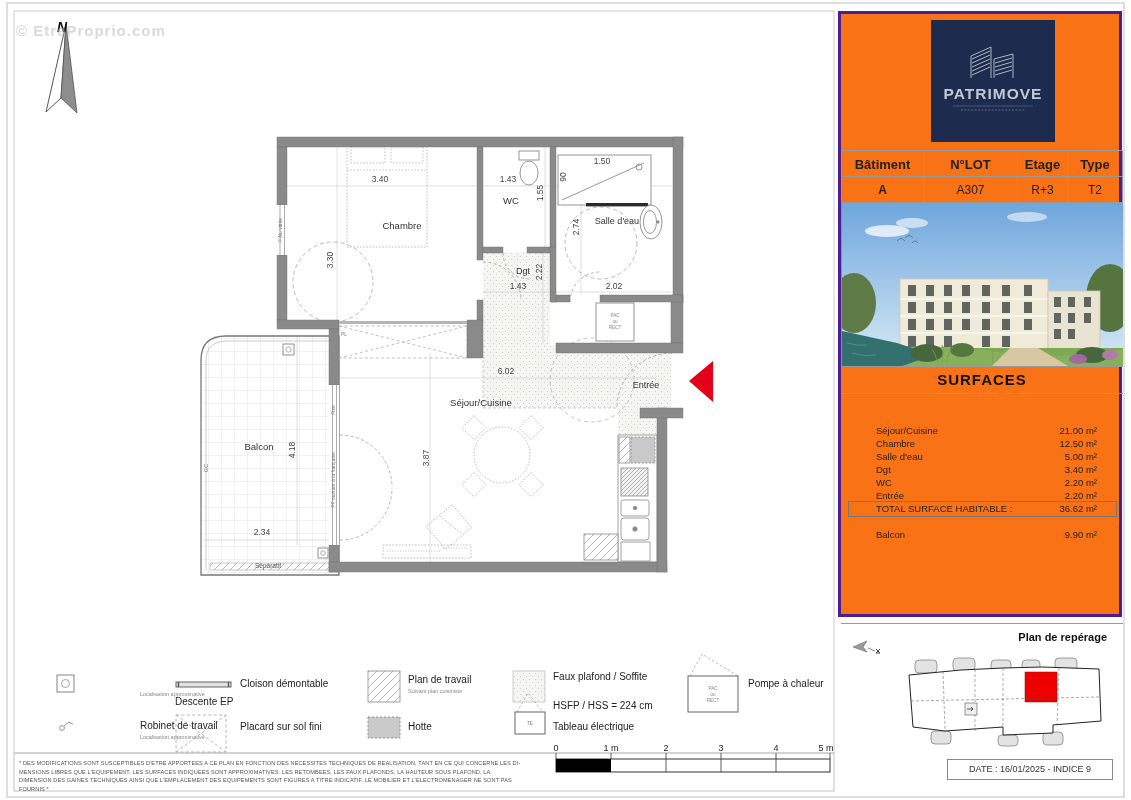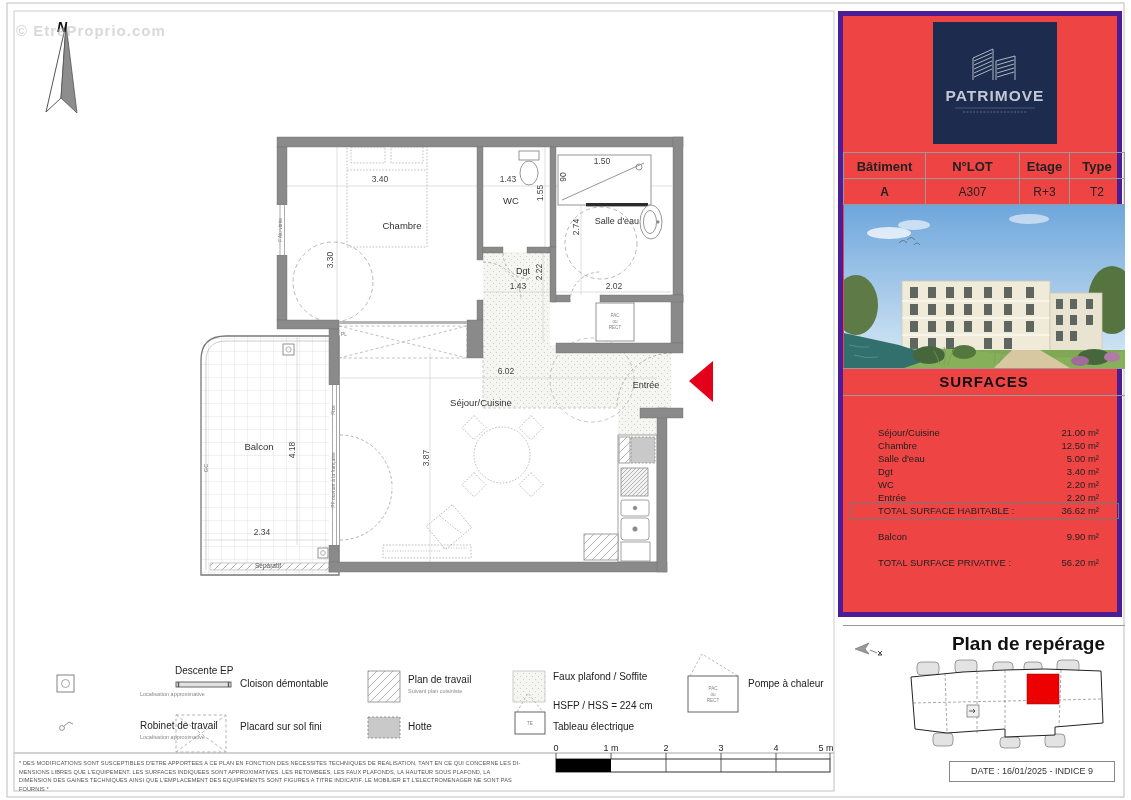--- a/index.html
+++ b/index.html
@@ -7,37 +7,37 @@
   .abs{position:absolute;}
   #sheet{position:absolute;left:0;top:0;width:1131px;height:800px;}
   
   #watermark{left:16px;top:22px;font-size:15px;letter-spacing:1px;color:rgba(185,185,185,.55);font-weight:bold;text-align:right;}
   
   .leg-label{font-size:10px;color:#222;white-space:nowrap;}
   .leg-sub{font-size:5.5px;color:#888;white-space:nowrap;}
   
   #disclaimer{left:19px;top:759px;width:505px;font-size:5.6px;line-height:8.6px;color:#555;letter-spacing:.1px;}
   
-  #panel{left:838px;top:11px;width:284px;height:606px;border:5px solid #4c1d95;background:#ef4444;box-sizing:border-box;}
+  #panel{left:838px;top:11px;width:284px;height:606px;border:3px solid #4c1d95;background:#f97316;box-sizing:border-box;}
   #logo{left:90px;top:6px;width:124px;height:122px;background:#1d2c4e;}
   #info-table{left:0px;top:136px;width:282px;}
   .it-row{display:flex;width:282px;box-sizing:border-box;}
   .it-cell{box-sizing:border-box;border:1px solid #999;border-right:none;text-align:center;overflow:hidden;}
   .it-cell:last-child{border-right:1px solid #999;}
   .it-head{height:27px;line-height:27px;font-weight:bold;font-size:13px;}
   .it-val{height:26px;line-height:26px;font-size:12px;border-top:none;}
   .c1{width:82px;}.c2{width:94px;}.c3{width:50px;}.c4{width:56px;}
   #photo-wrap{left:1px;top:189px;width:281px;height:163px;}
   #surf-bar{left:0;top:352px;width:282px;height:26px;line-height:26px;text-align:center;font-weight:bold;font-size:15px;letter-spacing:1px;border-top:1px solid #999;border-bottom:1px solid #999;color:#111;}
   .srow{left:0;width:282px;height:13px;font-size:9.5px;color:#222;}
   .srow .lab{position:absolute;left:35px;top:0;}
   .srow .val{position:absolute;right:26px;top:0;margin-left:36px;}
   #total-hab-box{left:7px;top:487px;width:269px;height:16px;border:1px solid #777;box-sizing:border-box;}
   #rep-divider{left:0;top:609px;width:282px;border-top:1px solid #999;height:0;}
-  #rep-title{right:12px;top:617px;font-weight:bold;font-size:19px;color:#111;}
+  #rep-title{right:12px;top:617px;font-weight:bold;font-size:11px;color:#111;}
   #datebox{left:106px;top:745px;width:166px;height:21px;border:1px solid #888;box-sizing:border-box;text-align:center;font-size:9px;line-height:19px;color:#333;}
   svg text{font-family:"Liberation Sans",sans-serif;}
 </style>
 </head>
 <body>
 
 <svg id="sheet" viewBox="0 0 1131 800">
   <defs>
     <pattern id="stipple" width="6" height="6" patternUnits="userSpaceOnUse">
       <rect width="6" height="6" fill="#f5f5f2"></rect>
@@ -314,21 +314,21 @@
     <rect x="556" y="759" width="274" height="13" fill="#fff" stroke="#333" stroke-width="1"></rect>
     <rect x="556" y="759" width="55" height="13" fill="#000"></rect>
     <line x1="666" y1="759" x2="666" y2="772" stroke="#333" stroke-width="0.8"></line>
     <line x1="721" y1="759" x2="721" y2="772" stroke="#333" stroke-width="0.8"></line>
     <line x1="776" y1="759" x2="776" y2="772" stroke="#333" stroke-width="0.8"></line>
   </g>
 </svg>
 
 <div id="watermark" class="abs">© EtreProprio.com</div>
 
-<div class="abs leg-label" style="left:140px;top:665px;padding-left:35px;">Descente EP</div>
+<div class="abs leg-label" style="left:140px;top:696px;padding-left:35px;">Descente EP</div>
 <div class="abs leg-sub" style="left:140px;top:691px;">Localisation approximative</div>
 <div class="abs leg-label" style="left:240px;top:678px;">Cloison démontable</div>
 <div class="abs leg-label" style="left:408px;top:674px;">Plan de travail</div>
 <div class="abs leg-sub" style="left:408px;top:688px;">Suivant plan cuisiniste</div>
 <div class="abs leg-label" style="left:553px;top:671px;">Faux plafond / Soffite</div>
 <div class="abs leg-label" style="left:553px;top:700px;">HSFP / HSS = 224 cm</div>
 <div class="abs leg-label" style="left:748px;top:678px;">Pompe à chaleur</div>
 <div class="abs leg-label" style="left:140px;top:720px;">Robinet de travail</div>
 <div class="abs leg-sub" style="left:140px;top:734px;">Localisation approximative</div>
 <div class="abs leg-label" style="left:240px;top:721px;">Placard sur sol fini</div>
@@ -488,24 +488,20 @@
   <div class="abs srow" style="top:489px;">
     <span class="lab">TOTAL SURFACE HABITABLE :</span>
     <span class="val">36.62 m²</span>
   </div>
 
   <div class="abs srow" style="top:515px;">
     <span class="lab">Balcon</span>
     <span class="val">9.90 m²</span>
   </div>
 
-  <div class="abs srow" style="top:541px;">
-    <span class="lab">TOTAL SURFACE PRIVATIVE :</span>
-    <span class="val">56.20 m²</span>
-  </div>
 
   <div id="rep-divider" class="abs"></div>
   <div id="rep-title" class="abs">Plan de repérage</div>
 
   <div class="abs" style="left:10px;top:623px;">
     <svg width="34" height="20" viewBox="0 0 34 20">
       <polygon points="2,10 16,4 12,10 16,15" fill="#9a9a9a" stroke="#666" stroke-width="0.6"></polygon>
       <line x1="17" y1="11" x2="24" y2="14" stroke="#666" stroke-width="0.8"></line>
       <path d="M25,12 l4,4 M25,16 l4,-4 M25,16 l4,0" stroke="#333" stroke-width="0.9" fill="none"></path>
     </svg>

